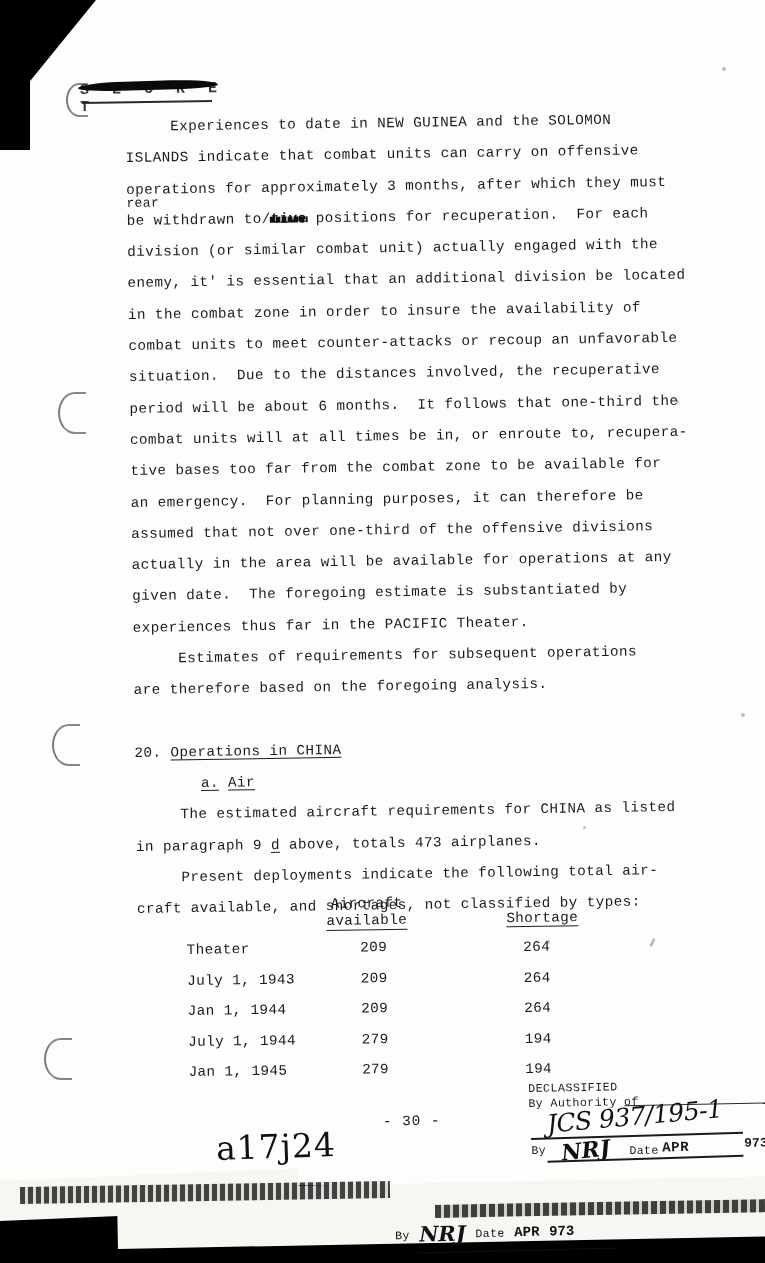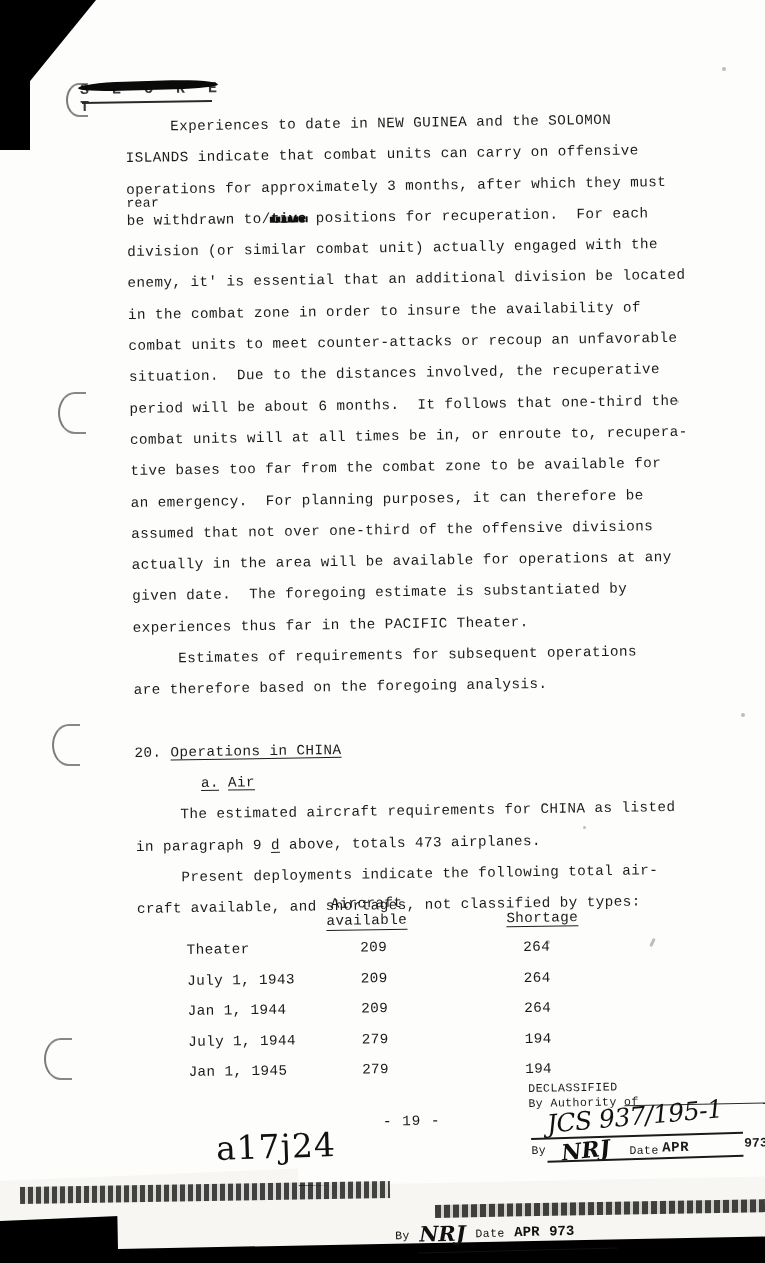--- a/index.html
+++ b/index.html
@@ -466,21 +466,21 @@
       <span class="c-avail">279</span>
       <span class="c-short">194</span>
     </div>
     <div class="trow">
       <span class="c-label">Jan 1, 1945</span>
       <span class="c-avail">279</span>
       <span class="c-short">194</span>
     </div>
   </div>
 
-  <div class="pageno">- 19 -</div>
+  <div class="pageno">- 30 -</div>
 
   <div class="archmark">a17j24</div>
 
   <div class="declass">
     <div class="dc-title">DECLASSIFIED</div>
     <div class="dc-auth">
       <span>By Authority of</span>
       <span class="rule"></span>
     </div>
     <div class="hand-num">JCS 937/195-1</div>

